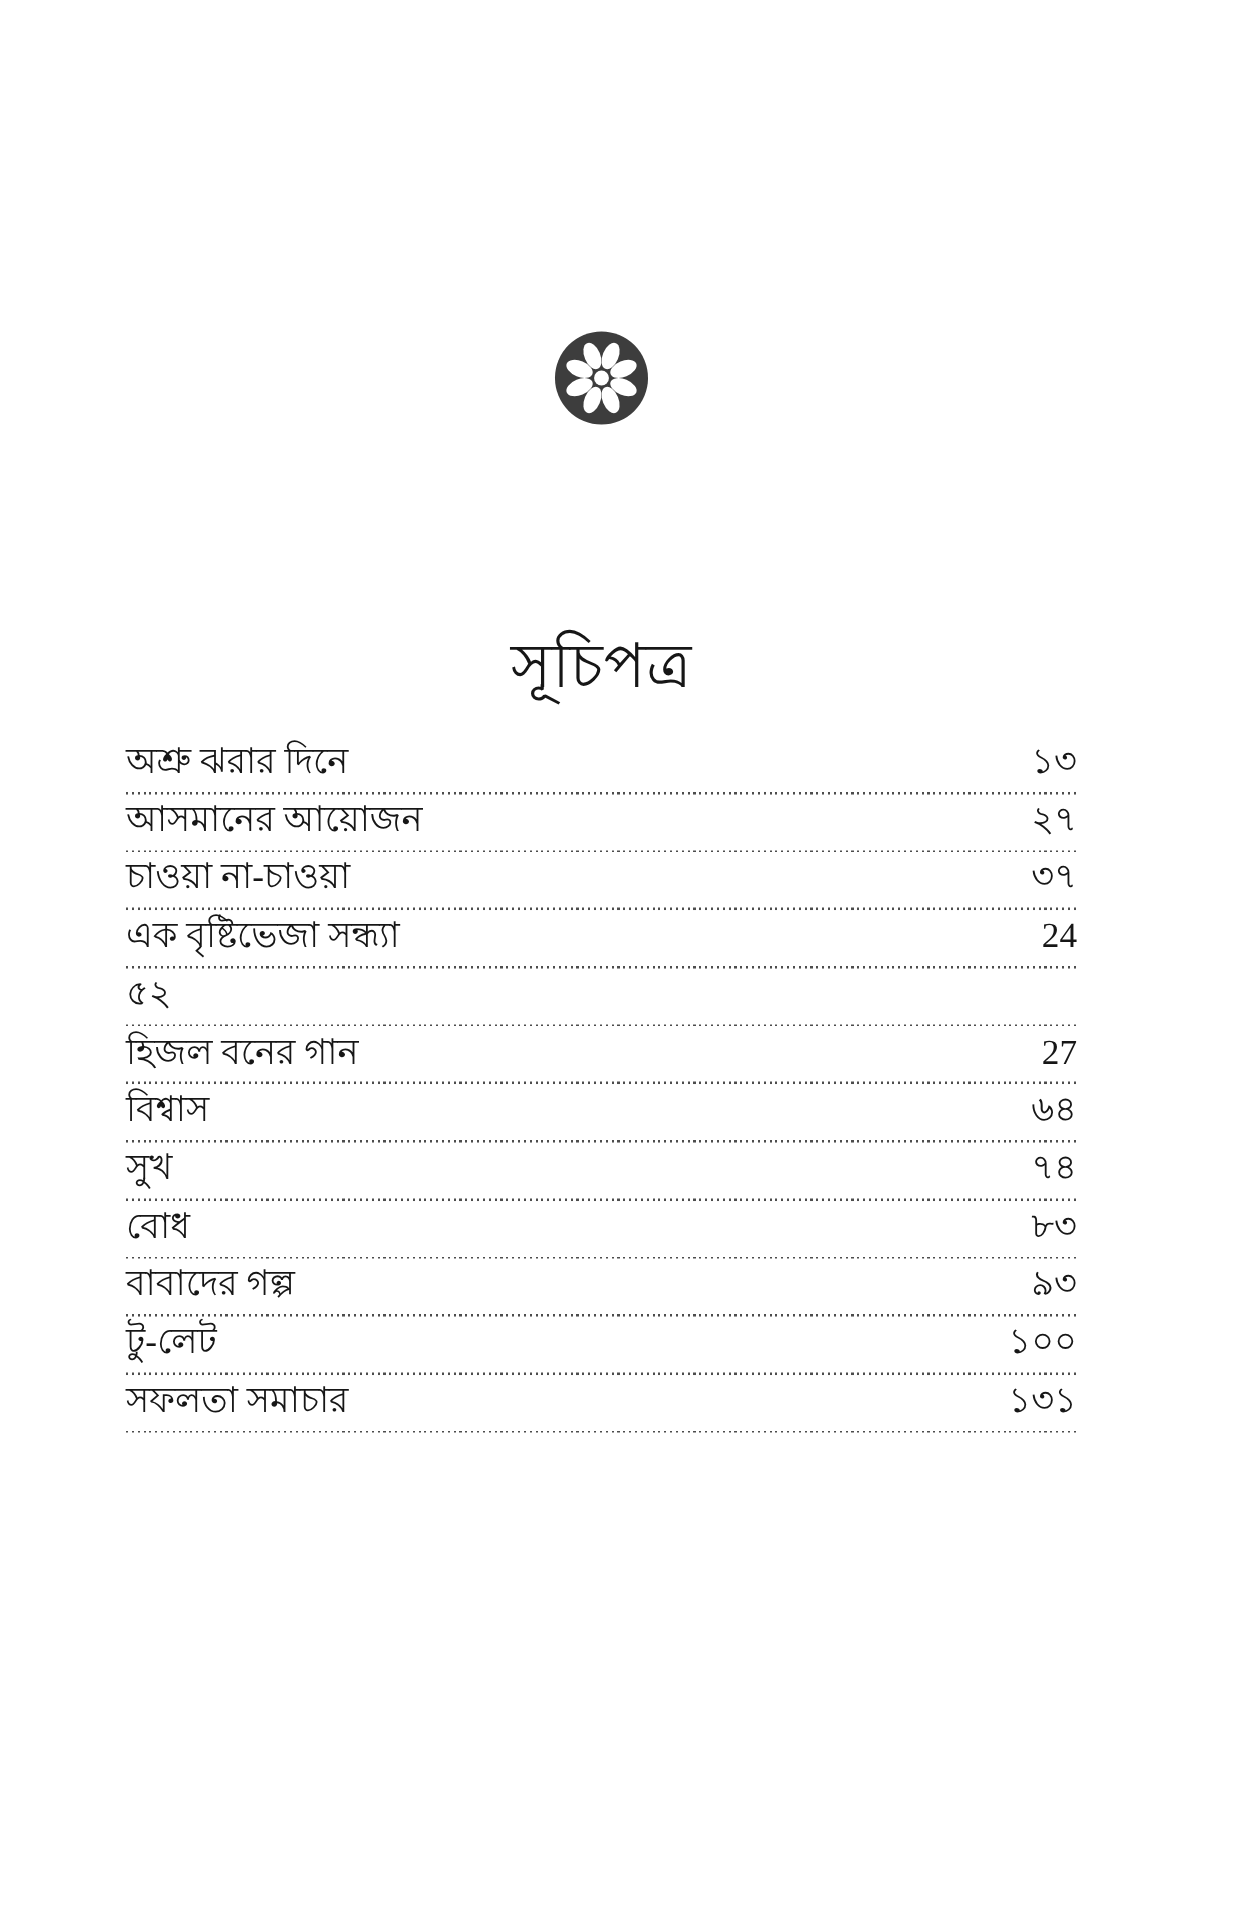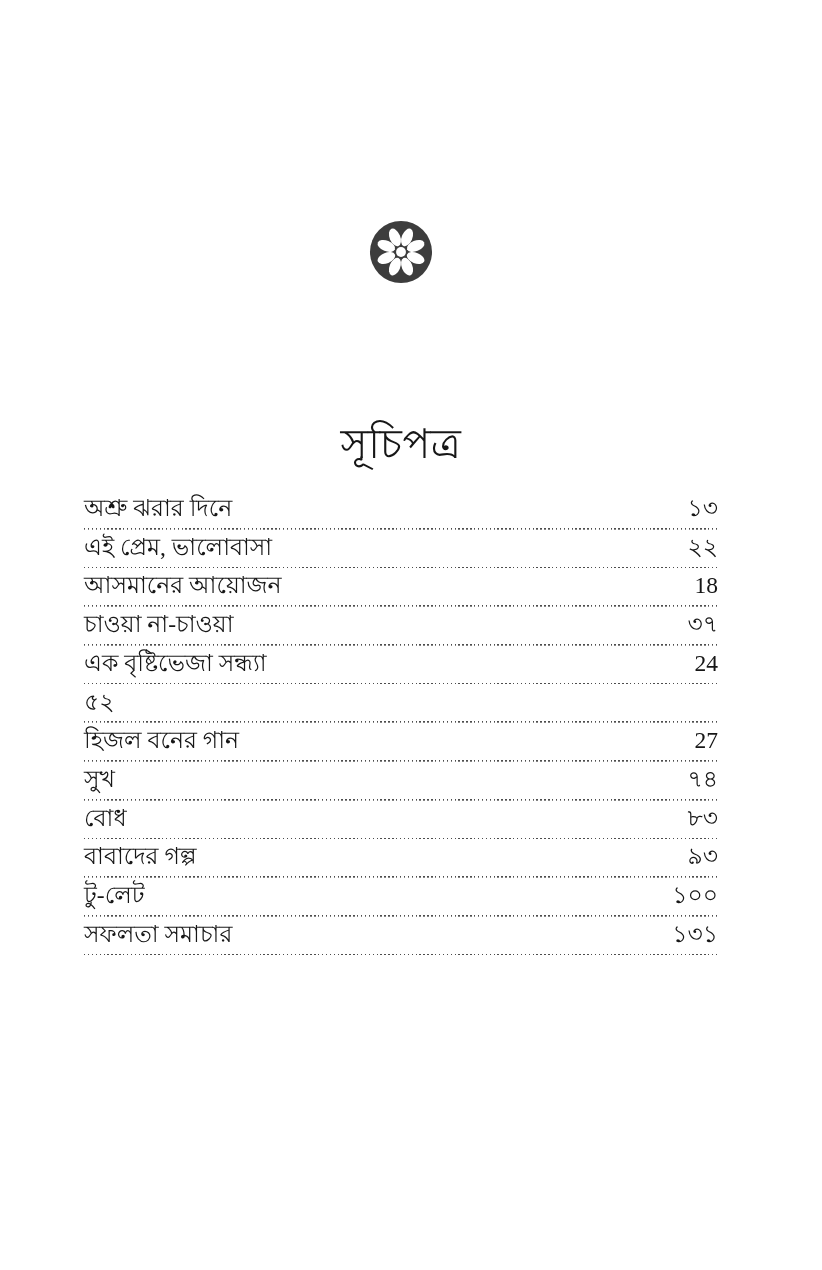--- a/index.html
+++ b/index.html
@@ -102,28 +102,24 @@
 
     <h1 class="title">সূচিপত্র</h1>
 
     <div class="toc">
 
         <div class="toc-row">
           <span class="toc-title">অশ্রু ঝরার দিনে</span>
           <span class="toc-page">১৩</span>
         </div>
 
-        <div class="toc-row">
-          <span class="toc-title">এই প্রেম, ভালোবাসা</span>
-          <span class="toc-page">২২</span>
-        </div>
 
         <div class="toc-row">
           <span class="toc-title">আসমানের আয়োজন</span>
-          <span class="toc-page">18</span>
+          <span class="toc-page">২৭</span>
         </div>
 
         <div class="toc-row">
           <span class="toc-title">চাওয়া না-চাওয়া</span>
           <span class="toc-page">৩৭</span>
         </div>
 
         <div class="toc-row">
           <span class="toc-title">এক বৃষ্টিভেজা সন্ধ্যা</span>
           <span class="toc-page">24</span>
@@ -131,20 +127,24 @@
 
         <div class="toc-row">
           <span class="toc-page">৫২</span>
         </div>
 
         <div class="toc-row">
           <span class="toc-title">হিজল বনের গান</span>
           <span class="toc-page">27</span>
         </div>
 
+        <div class="toc-row">
+          <span class="toc-title">বিশ্বাস</span>
+          <span class="toc-page">৬৪</span>
+        </div>
 
         <div class="toc-row">
           <span class="toc-title">সুখ</span>
           <span class="toc-page">৭৪</span>
         </div>
 
         <div class="toc-row">
           <span class="toc-title">বোধ</span>
           <span class="toc-page">৮৩</span>
         </div>

